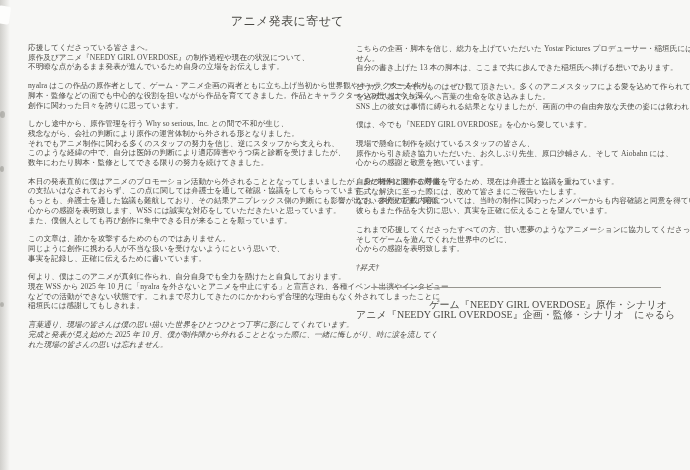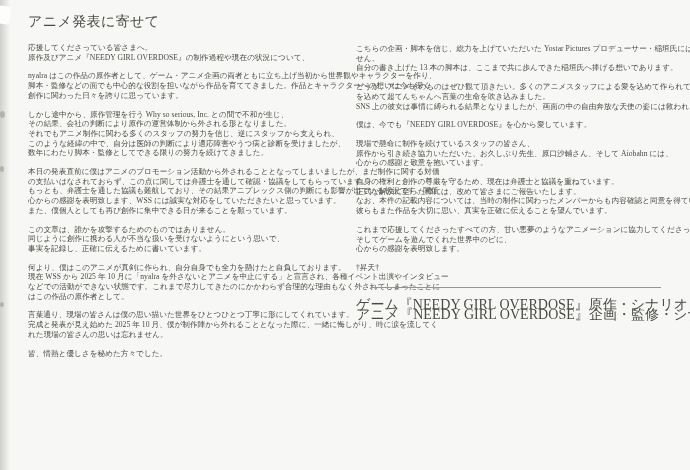--- a/index.html
+++ b/index.html
@@ -26,95 +26,93 @@
   .smudge{position:absolute;background:rgba(110,108,100,.35);border-radius:50%;}
   .smudge.s1{left:0;top:111px;width:5px;height:7px;}
   .smudge.s2{left:0;top:166px;width:4px;height:6px;}
   .smudge.s3{left:0;top:302px;width:4px;height:5px;}
 
   .col{position:absolute;}
   .col-left{left:28px;top:16px;width:316px;}
   .col-right{left:356px;top:40px;width:318px;}
 
   .doc-title{
-    font-size:14px;line-height:11px;margin:0 0 16px 0;
-    font-weight:normal;letter-spacing:.4px;
+    font-size:12px;line-height:11px;margin:0 0 16px 0;
+    font-weight:normal;letter-spacing:.4px;text-align:right;
   }
   .para{
     margin:4px 0 9px 0;font-size:7.6px;line-height:9.7px;
     letter-spacing:.05px;
   }
-  .para:last-child{margin-bottom:0;}
+  .para:last-child{margin-bottom:0;font-style:italic;}
   .line{display:block;white-space:nowrap;}
 
   .sig-divider{
     height:0;border:none;border-top:1px solid var(--divider,#97958f);
     margin:14px 0 12px 15px;width:290px;
   }
   .credits{
     text-align:right;padding-right:7px;
-    font-size:14px;line-height:10px;letter-spacing:.05px;
+    font-size:10px;line-height:10px;letter-spacing:.05px;
   }
   .credit-line{display:block;white-space:nowrap;}
 </style>
 </head>
 <body>
 
 <div class="page" style="--bg: #f7f7f5; --fg: #4a4944; --divider: #97958f;">
 
   <div class="edge-shade"></div>
   <div class="corner-patch"></div>
   <div class="smudge s1"></div>
   <div class="smudge s2"></div>
   <div class="smudge s3"></div>
 
   <div class="col col-left">
     <h1 class="doc-title">アニメ発表に寄せて</h1>
     <div>
         <p class="para">
           <span class="line">応援してくださっている皆さまへ。</span>
           <span class="line">原作及びアニメ『NEEDY GIRL OVERDOSE』の制作過程や現在の状況について、</span>
+          <span class="line">不明瞭な点があるまま発表が進んでいるため自身の立場をお伝えします。</span>
         </p>
         <p class="para">
           <span class="line">nyalra はこの作品の原作者として、ゲーム・アニメ企画の両者ともに立ち上げ当初から世界観やキャラクターを作り、</span>
           <span class="line">脚本・監修などの面でも中心的な役割を担いながら作品を育ててきました。作品とキャラクターへの想いは今も深く、</span>
           <span class="line">創作に関わった日々を誇りに思っています。</span>
         </p>
         <p class="para">
           <span class="line">しかし途中から、原作管理を行う Why so serious, Inc. との間で不和が生じ、</span>
-          <span class="line">その結果、会社の判断により原作の運営体制から外される形となりました。</span>
+          <span class="line">残念ながら、会社の判断により原作の運営体制から外される形となりました。</span>
           <span class="line">それでもアニメ制作に関わる多くのスタッフの努力を信じ、逆にスタッフから支えられ、</span>
           <span class="line">このような経緯の中で、自分は医師の判断により適応障害やうつ病と診断を受けましたが、</span>
           <span class="line">数年にわたり脚本・監修としてできる限りの努力を続けてきました。</span>
         </p>
         <p class="para">
           <span class="line">本日の発表直前に僕はアニメのプロモーション活動から外されることとなってしまいましたが、まだ制作に関する対価</span>
           <span class="line">の支払いはなされておらず、この点に関しては弁護士を通して確認・協議をしてもらっています。</span>
           <span class="line">もっとも、弁護士を通した協議も難航しており、その結果アニプレックス側の判断にも影響が出ている状況です。関係</span>
           <span class="line">心からの感謝を表明致します、WSS には誠実な対応をしていただきたいと思っています。</span>
           <span class="line">また、僕個人としても再び創作に集中できる日が来ることを願っています。</span>
         </p>
         <p class="para">
           <span class="line">この文章は、誰かを攻撃するためのものではありません。</span>
           <span class="line">同じように創作に携わる人が不当な扱いを受けないようにという思いで、</span>
           <span class="line">事実を記録し、正確に伝えるために書いています。</span>
         </p>
         <p class="para">
           <span class="line">何より、僕はこのアニメが真剣に作られ、自分自身でも全力を懸けたと自負しております。</span>
           <span class="line">現在 WSS から 2025 年 10 月に「nyalra を外さないとアニメを中止にする」と宣言され、各種イベント出演やインタビュー</span>
           <span class="line">などでの活動ができない状態です。これまで尽力してきたのにかかわらず合理的な理由もなく外されてしまったことに</span>
-          <span class="line">はこの作品の原作者として。</span>
+          <span class="line">稲垣氏には感謝してもしきれま。</span>
         </p>
         <p class="para">
           <span class="line">言葉通り、現場の皆さんは僕の思い描いた世界をひとつひとつ丁寧に形にしてくれています。</span>
           <span class="line">完成と発表が見え始めた 2025 年 10 月、僕が制作陣から外れることとなった際に、一緒に悔しがり、時に涙を流してく</span>
           <span class="line">れた現場の皆さんの思いは忘れません。</span>
-        </p>
-        <p class="para">
-          <span class="line">皆、情熱と優しさを秘めた方々でした。</span>
         </p>
       </div>
   </div>
 
   <div class="col col-right">
     <div>
         <p class="para">
           <span class="line">こちらの企画・脚本を信じ、総力を上げていただいた Yostar Pictures プロデューサー・稲垣氏には感謝してもしきれま</span>
           <span class="line">せん。</span>
           <span class="line">自分の書き上げた 13 本の脚本は、ここまで共に歩んできた稲垣氏へ捧げる想いであります。</span>

